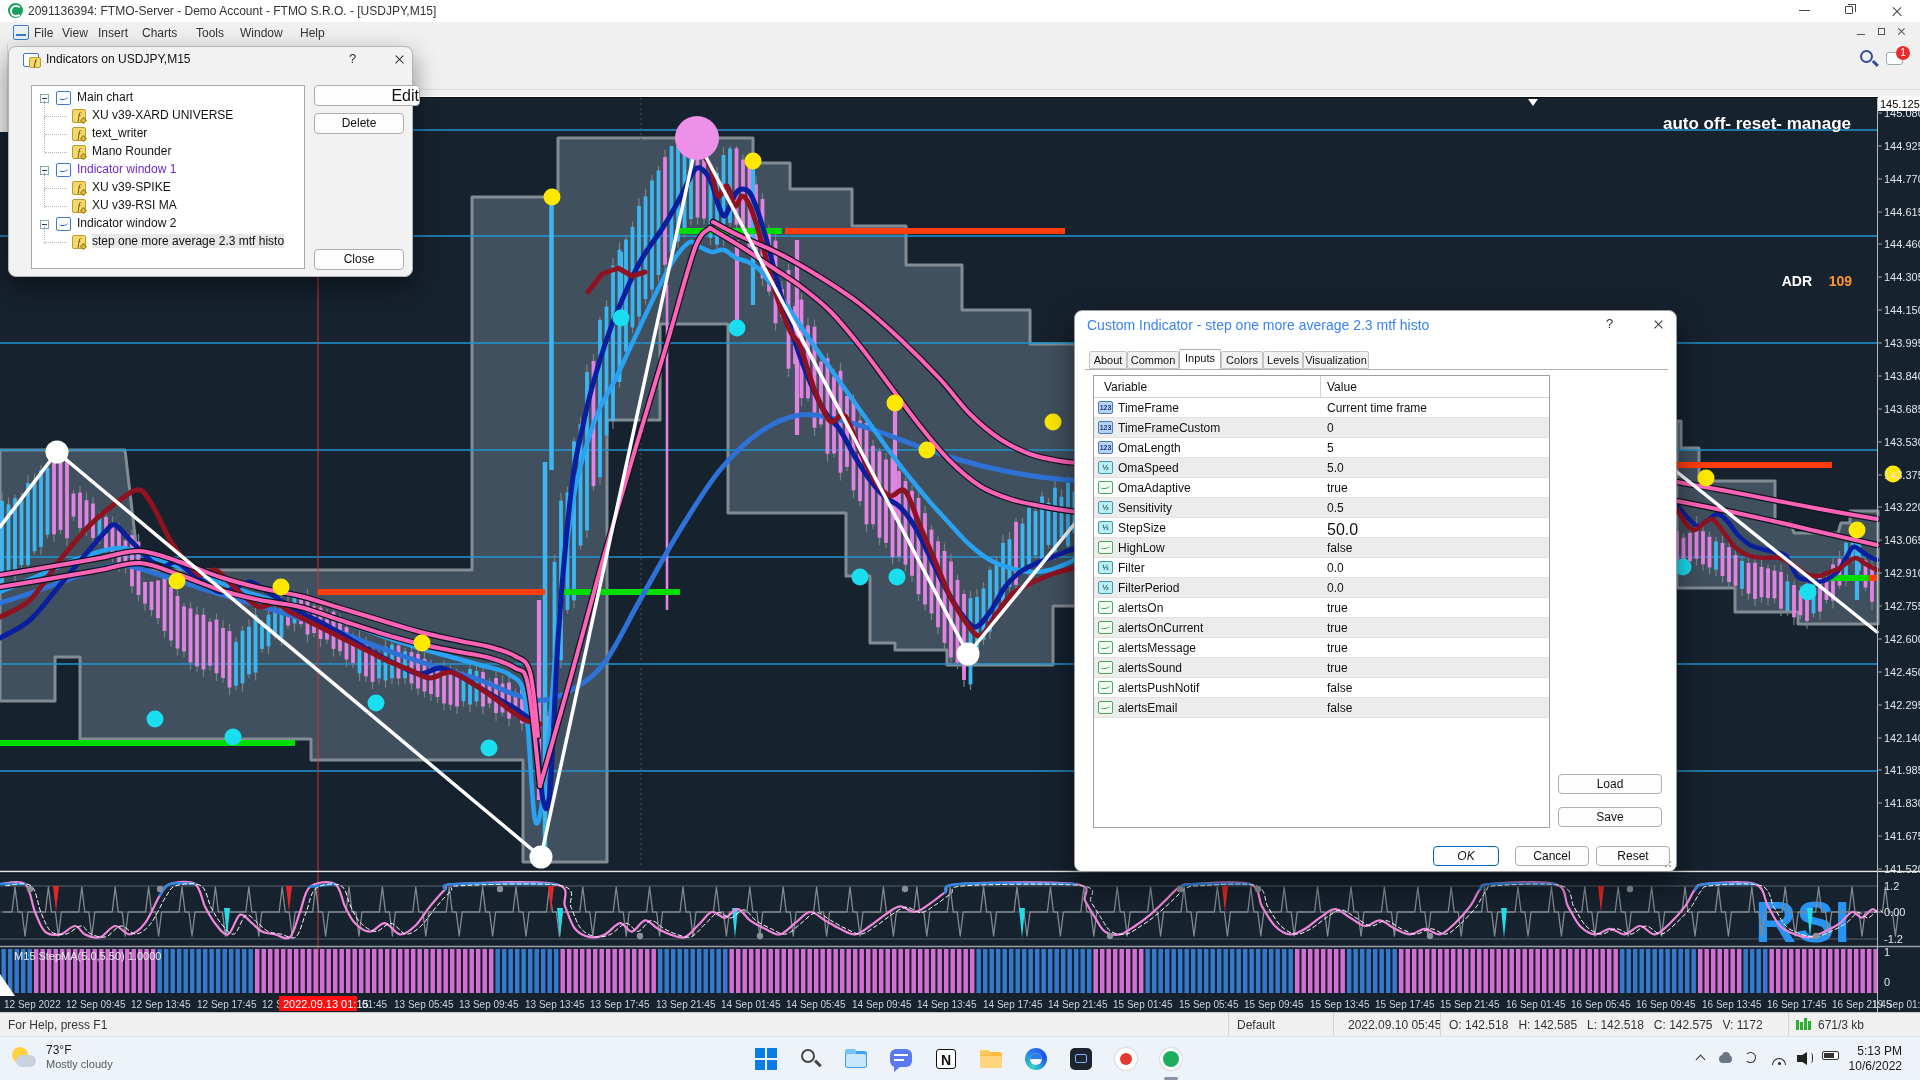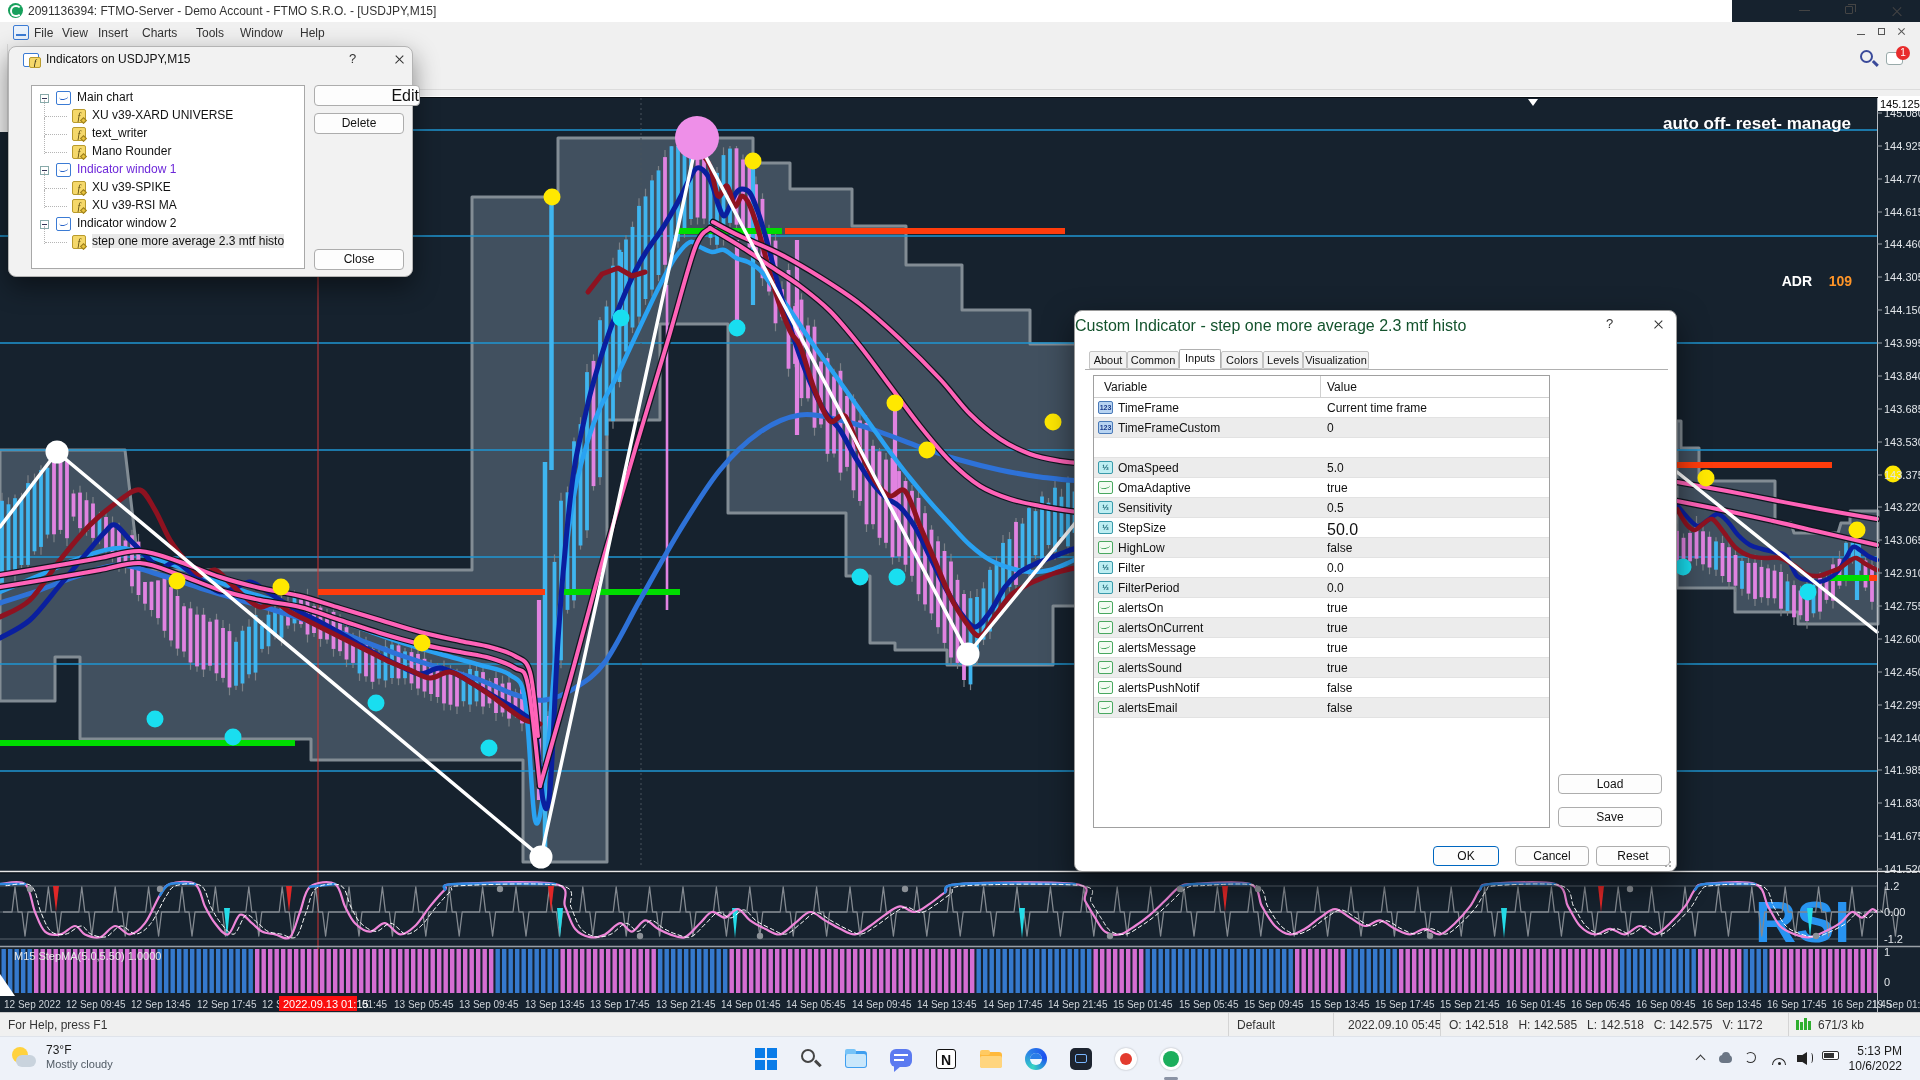--- a/index.html
+++ b/index.html
@@ -1,19 +1,19 @@
 <!DOCTYPE html>
 <html><head><meta charset="utf-8"><style>
 * { margin:0; padding:0; box-sizing:border-box; }
 body { width:1920px; height:1080px; position:relative; overflow:hidden;
        font-family:"Liberation Sans", sans-serif; background:#16222e; }
 .abs { position:absolute; }
 </style></head><body>
 
-<div class="abs" style="left:0;top:0;width:1732px;height:22px;background:#ffffff;">
+<div class="abs" style="left:0;top:0;width:1920px;height:22px;background:#ffffff;">
   <div class="abs" style="left:8px;top:3px;width:15px;height:15px;border-radius:50%;background:#17a05c;"></div>
   <div class="abs" style="left:9.5px;top:4.5px;width:12px;height:12px;border-radius:50%;border:2.5px solid #fff;border-right-color:transparent;"></div>
   <div class="abs" style="left:28px;top:4px;font-size:12px;color:#333;">2091136394: FTMO-Server - Demo Account - FTMO S.R.O. - [USDJPY,M15]</div>
   <div class="abs" style="left:1799px;top:10px;width:11px;height:1.4px;background:#444;"></div>
   <div class="abs" style="left:1845px;top:6px;width:8px;height:8px;border:1.2px solid #444;border-radius:1px;"></div>
   <div class="abs" style="left:1848px;top:4px;width:8px;height:8px;border:1.2px solid #444;border-bottom:none;border-left:none;"></div>
   <div class="abs" style="left:1891px;top:10.5px;width:12px;height:1.4px;background:#444;transform:rotate(45deg);"></div>
   <div class="abs" style="left:1891px;top:10.5px;width:12px;height:1.4px;background:#444;transform:rotate(-45deg);"></div>
 </div>
 
@@ -1083,21 +1083,21 @@
       <div class="abs" style="left:13px;top:156px;width:22px;height:1px;border-top:1px dotted #b5b5b5;"></div>
       <div class="abs" style="left:40px;top:149px;width:14px;height:14px;background:#f5d86a;border:1px solid #b99b2e;border-radius:2px;color:#5a4a10;font-size:10px;font-style:italic;text-align:center;line-height:13px;font-family:Liberation Serif;">f</div>
       <div class="abs" style="left:49px;top:158px;width:5px;height:5px;background:#e8c33c;border:1px solid #9a7d1e;transform:rotate(45deg);"></div>
       <div class="abs" style="left:60px;top:148px;font-size:12px;color:#111;background:#e8e8e8;">step one more average 2.3 mtf histo</div>
 </div>
 <div class="abs" style="left:305px;top:38px;width:106px;height:21px;background:#fdfdfd;border:1px solid #adadad;border-radius:4px;font-size:16px;color:#111;text-align:right;line-height:19px;">Edit</div>
 <div class="abs" style="left:305px;top:66px;width:90px;height:21px;background:#fdfdfd;border:1px solid #adadad;border-radius:4px;font-size:12px;color:#111;text-align:center;line-height:19px;">Delete</div>
 <div class="abs" style="left:305px;top:202px;width:90px;height:21px;background:#fdfdfd;border:1px solid #adadad;border-radius:4px;font-size:12px;color:#111;text-align:center;line-height:19px;">Close</div>
 </div>
 <div class="abs" style="left:1074px;top:310px;width:603px;height:562px;background:#fff;border:1px solid #9a9a9a;border-radius:8px;box-shadow:0 12px 30px rgba(0,0,0,.5);">
-<div class="abs" style="left:0;top:6px;font-size:16px;color:#14532d;">Custom Indicator - step one more average 2.3 mtf histo</div>
+<div class="abs" style="left:12px;top:6px;font-size:14px;color:#3b82f6;">Custom Indicator - step one more average 2.3 mtf histo</div>
 <div class="abs" style="left:531px;top:5px;font-size:13px;color:#333;">?</div>
 <div class="abs" style="left:578px;top:12.5px;width:11px;height:1.4px;background:#333;transform:rotate(45deg);"></div>
 <div class="abs" style="left:578px;top:12.5px;width:11px;height:1.4px;background:#333;transform:rotate(-45deg);"></div>
 <div class="abs" style="left:14px;width:38px;background:#f2f2f2;border:1px solid #c4c4c4;height:18px;top:40px;font-size:11px;color:#111;text-align:center;line-height:17px;border-radius:2px 2px 0 0;">About</div>
 <div class="abs" style="left:52px;width:52px;background:#f2f2f2;border:1px solid #c4c4c4;height:18px;top:40px;font-size:11px;color:#111;text-align:center;line-height:17px;border-radius:2px 2px 0 0;">Common</div>
 <div class="abs" style="left:104px;width:42px;background:#fff;border:1px solid #b0b0b0;border-bottom:1px solid #fff;height:20px;top:38px;z-index:2;font-size:11px;color:#111;text-align:center;line-height:17px;border-radius:2px 2px 0 0;">Inputs</div>
 <div class="abs" style="left:146px;width:42px;background:#f2f2f2;border:1px solid #c4c4c4;height:18px;top:40px;font-size:11px;color:#111;text-align:center;line-height:17px;border-radius:2px 2px 0 0;">Colors</div>
 <div class="abs" style="left:188px;width:40px;background:#f2f2f2;border:1px solid #c4c4c4;height:18px;top:40px;font-size:11px;color:#111;text-align:center;line-height:17px;border-radius:2px 2px 0 0;">Levels</div>
 <div class="abs" style="left:228px;width:66px;background:#f2f2f2;border:1px solid #c4c4c4;height:18px;top:40px;font-size:11px;color:#111;text-align:center;line-height:17px;border-radius:2px 2px 0 0;">Visualization</div>
 <div class="abs" style="left:10px;top:58px;width:583px;height:1px;background:#b0b0b0;"></div>
@@ -1112,20 +1112,25 @@
         <div class="abs" style="left:24px;top:3px;font-size:12px;color:#111;">TimeFrame</div>
         <div class="abs" style="left:233px;top:3px;font-size:12px;color:#111;">Current time frame</div>
       </div>
 <div class="abs" style="left:0;top:42px;width:455px;height:20px;background:#ececec;border-bottom:1px solid #e2e2e2;"></div>
 <div class="abs" style="left:0;top:42px;width:455px;height:20px;">
         <div class="abs" style="left:4px;top:3px;width:15px;height:13px;background:#b8d4f2;border:1px solid #4a7ab8;border-radius:2px;color:#1a3a8a;font-size:7px;text-align:center;line-height:12px;font-weight:bold;">123</div>
         <div class="abs" style="left:24px;top:3px;font-size:12px;color:#111;">TimeFrameCustom</div>
         <div class="abs" style="left:233px;top:3px;font-size:12px;color:#111;">0</div>
       </div>
 <div class="abs" style="left:0;top:62px;width:455px;height:20px;background:#fff;border-bottom:1px solid #e2e2e2;"></div>
+<div class="abs" style="left:0;top:62px;width:455px;height:20px;">
+        <div class="abs" style="left:4px;top:3px;width:15px;height:13px;background:#b8d4f2;border:1px solid #4a7ab8;border-radius:2px;color:#1a3a8a;font-size:7px;text-align:center;line-height:12px;font-weight:bold;">123</div>
+        <div class="abs" style="left:24px;top:3px;font-size:12px;color:#111;">OmaLength</div>
+        <div class="abs" style="left:233px;top:3px;font-size:12px;color:#111;">5</div>
+      </div>
 <div class="abs" style="left:0;top:82px;width:455px;height:20px;background:#ececec;border-bottom:1px solid #e2e2e2;"></div>
 <div class="abs" style="left:0;top:82px;width:455px;height:20px;">
         <div class="abs" style="left:4px;top:3px;width:15px;height:13px;background:#bdeef2;border:1px solid #3a9aaa;border-radius:2px;color:#0a5a6a;font-size:8px;text-align:center;line-height:12px;font-weight:bold;">½</div>
         <div class="abs" style="left:24px;top:3px;font-size:12px;color:#111;">OmaSpeed</div>
         <div class="abs" style="left:233px;top:3px;font-size:12px;color:#111;">5.0</div>
       </div>
 <div class="abs" style="left:0;top:102px;width:455px;height:20px;background:#fff;border-bottom:1px solid #e2e2e2;"></div>
 <div class="abs" style="left:0;top:102px;width:455px;height:20px;">
         <div class="abs" style="left:4px;top:3px;width:15px;height:13px;background:#f2fbf2;border:1px solid #49a860;border-radius:2px;"></div>
         <div class="abs" style="left:6px;top:5px;width:10px;height:6px;border-bottom:1.8px solid #2a9a46;border-radius:50%;transform:rotate(-10deg);"></div>
@@ -1201,17 +1206,17 @@
 <div class="abs" style="left:0;top:322px;width:455px;height:20px;background:#ececec;border-bottom:1px solid #e2e2e2;"></div>
 <div class="abs" style="left:0;top:322px;width:455px;height:20px;">
         <div class="abs" style="left:4px;top:3px;width:15px;height:13px;background:#f2fbf2;border:1px solid #49a860;border-radius:2px;"></div>
         <div class="abs" style="left:6px;top:5px;width:10px;height:6px;border-bottom:1.8px solid #2a9a46;border-radius:50%;transform:rotate(-10deg);"></div>
         <div class="abs" style="left:24px;top:3px;font-size:12px;color:#111;">alertsEmail</div>
         <div class="abs" style="left:233px;top:3px;font-size:12px;color:#111;">false</div>
       </div>
 </div>
 <div class="abs" style="left:483px;top:463px;width:104px;height:20px;background:#fdfdfd;border:1px solid #adadad;border-radius:4px;font-size:12px;color:#111;text-align:center;line-height:18px;">Load</div>
 <div class="abs" style="left:483px;top:496px;width:104px;height:20px;background:#fdfdfd;border:1px solid #adadad;border-radius:4px;font-size:12px;color:#111;text-align:center;line-height:18px;">Save</div>
-<div class="abs" style="left:358px;top:535px;width:66px;height:20px;background:#fdfdfd;border:1px solid #0067c0;border-radius:4px;font-size:12px;color:#111;text-align:center;line-height:18px;">OK</div>
+<div class="abs" style="left:358px;top:535px;width:66px;height:20px;background:#fdfdfd;border:1px solid #0067c0;border-radius:4px;font-size:12px;color:#111;text-align:center;line-height:18px;font-style:italic;">OK</div>
 <div class="abs" style="left:440px;top:535px;width:74px;height:20px;background:#fdfdfd;border:1px solid #adadad;border-radius:4px;font-size:12px;color:#111;text-align:center;line-height:18px;">Cancel</div>
 <div class="abs" style="left:521px;top:535px;width:74px;height:20px;background:#fdfdfd;border:1px solid #adadad;border-radius:4px;font-size:12px;color:#111;text-align:center;line-height:18px;">Reset</div>
 <div class="abs" style="left:594px;top:554px;width:2px;height:2px;background:#aaa;box-shadow:-4px 0 #aaa,0 -4px #aaa;"></div>
 </div>
 
 </body></html>

